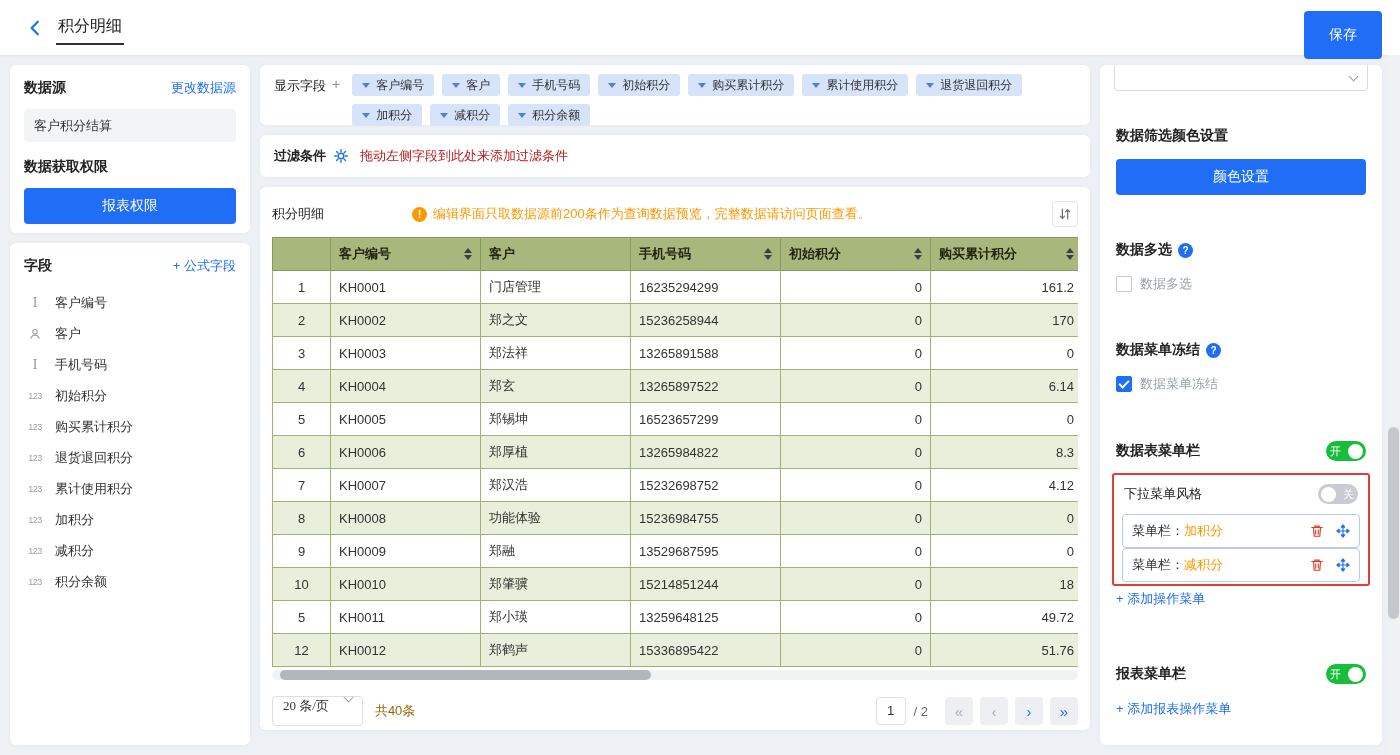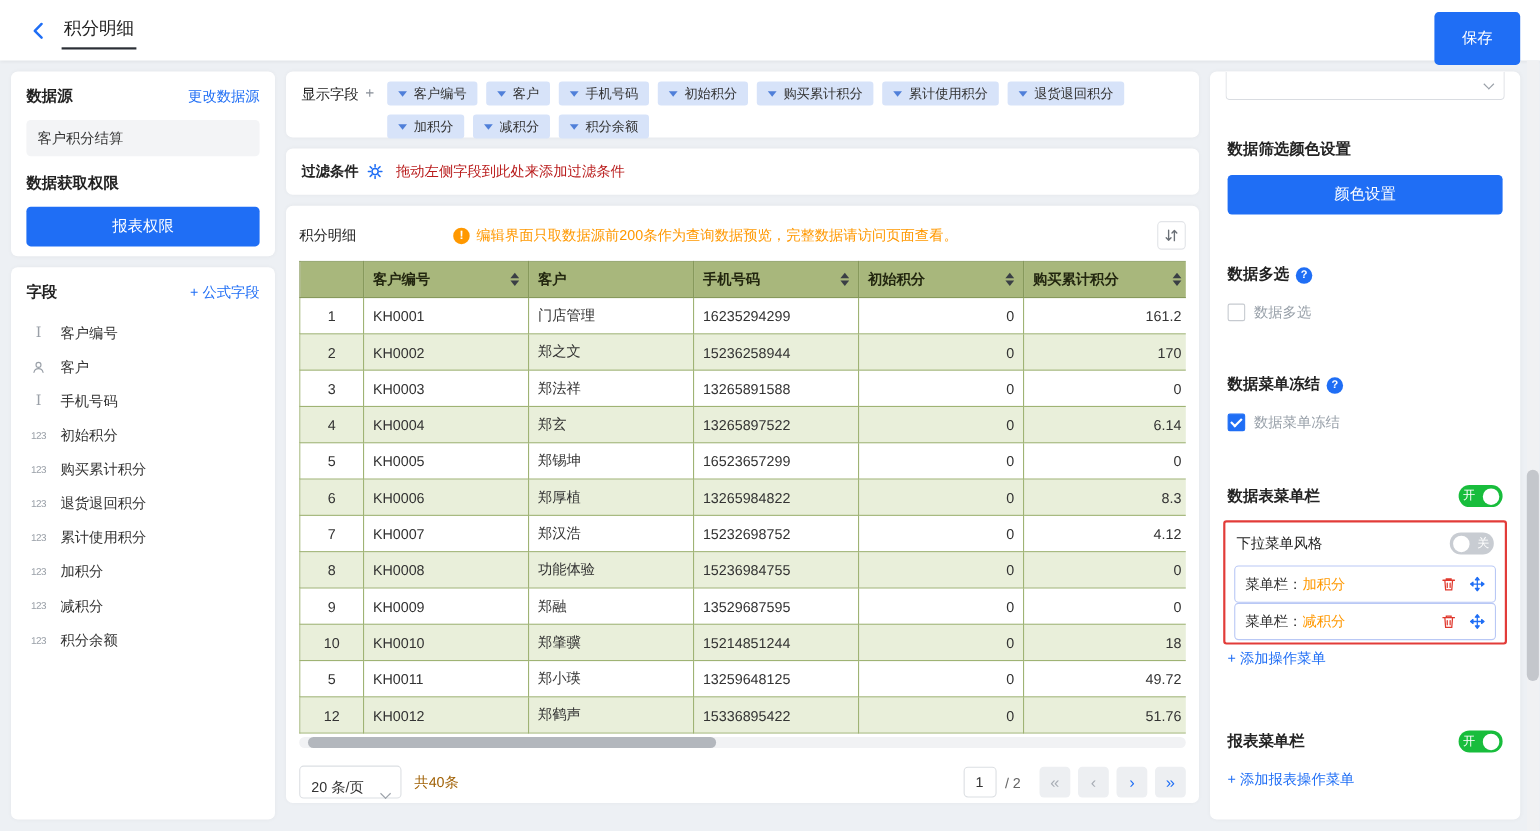--- a/index.html
+++ b/index.html
@@ -64,21 +64,21 @@
   .sorter { display:inline-flex; flex-direction:column; gap:2px; margin-left:6px; }
   .sorter i { width:0; height:0; border-left:4px solid transparent; border-right:4px solid transparent; display:block; }
   .sorter .up { border-bottom:5px solid #3a3f45; }
   .sorter .down { border-top:5px solid #3a3f45; }
   th .th-label { font-weight:bold; }
 
   .h-scroll { margin-top:3px; width:806px; height:10px; background:#f1f2f4; border-radius:5px; position:relative; }
   .h-thumb { position:absolute; left:8px; top:0; width:46%; height:10px; background:#b3b7bd; border-radius:5px; cursor:pointer; }
 
   .table-footer { display:flex; align-items:center; margin-top:16px; }
-  .page-size { border:1px solid #dcdfe3; border-radius:4px; height:30px; display:flex; align-items:flex-end; padding:0 10px; gap:16px; font-size:13px; color:#333; cursor:pointer; }
+  .page-size { border:1px solid #dcdfe3; border-radius:4px; height:30px; display:flex; align-items:flex-start; padding:0 10px; gap:16px; font-size:13px; color:#333; cursor:pointer;font-family:Liberation Serif, serif; }
   .chev { width:7px; height:7px; border-right:1.5px solid #9aa0a8; border-bottom:1.5px solid #9aa0a8; transform:rotate(45deg); margin-top:-3px; }
   .total { margin-left:12px; color:#a16207; font-size:13px; }
   .spacer { flex:1; }
   .page-box { width:30px; height:28px; border:1px solid #dcdfe3; border-radius:4px; text-align:center; line-height:26px; font-size:13px; color:#333; }
   .page-sep { color:#666; font-size:13px; margin:0 10px 0 8px; }
   .pg-btn { width:28px; height:28px; border-radius:4px; background:#edeff2; display:flex; align-items:center; justify-content:center; font-size:15px; margin-left:7px; cursor:pointer; }
   .pg-btn.disabled { color:#a8adb5; }
   .pg-btn.active-btn { color:#1f6ef5; }
 
   

